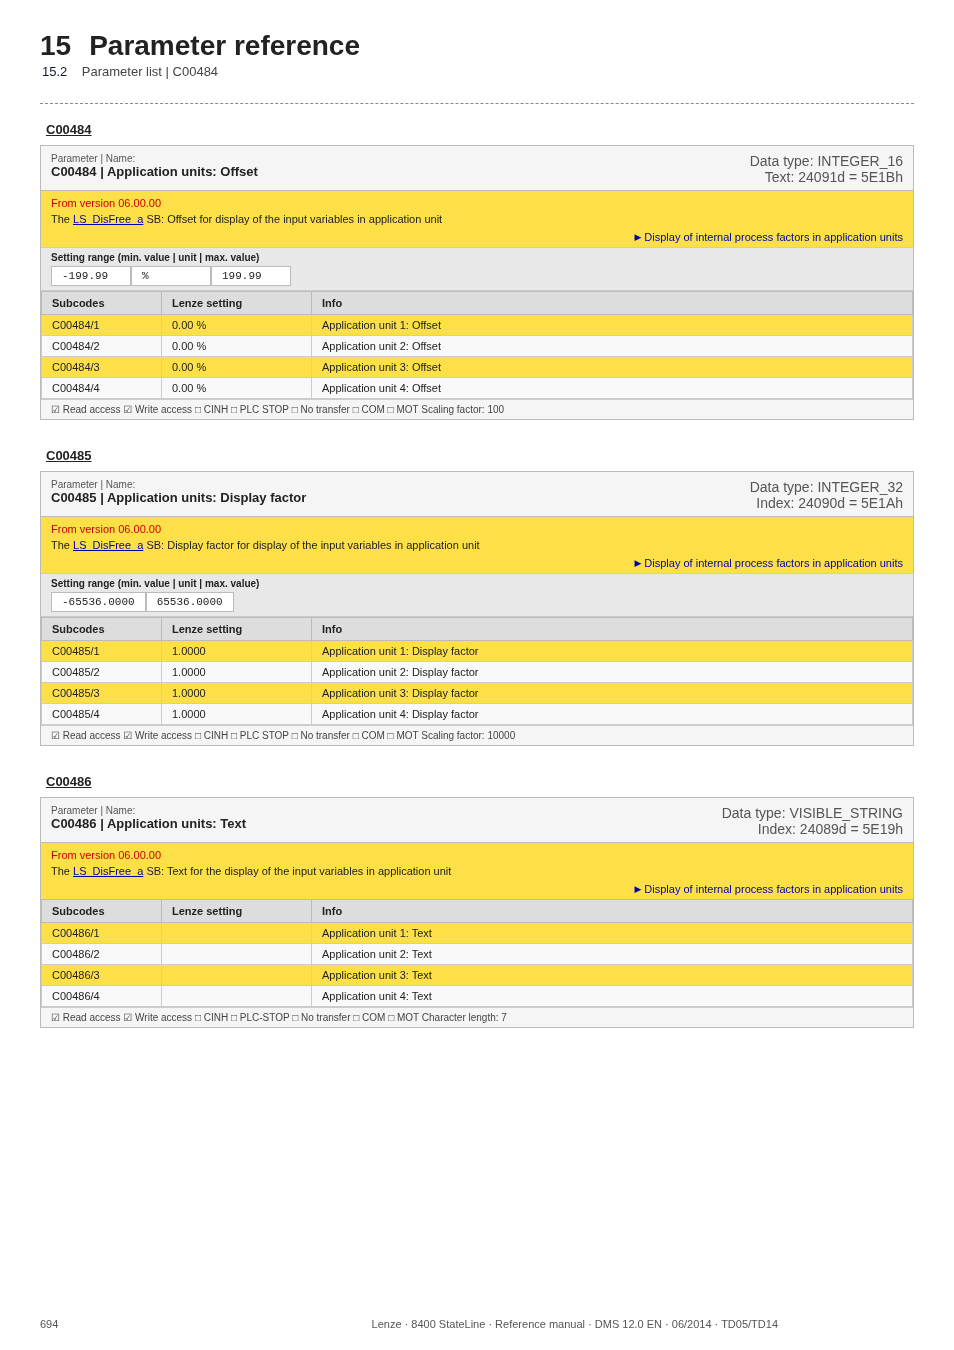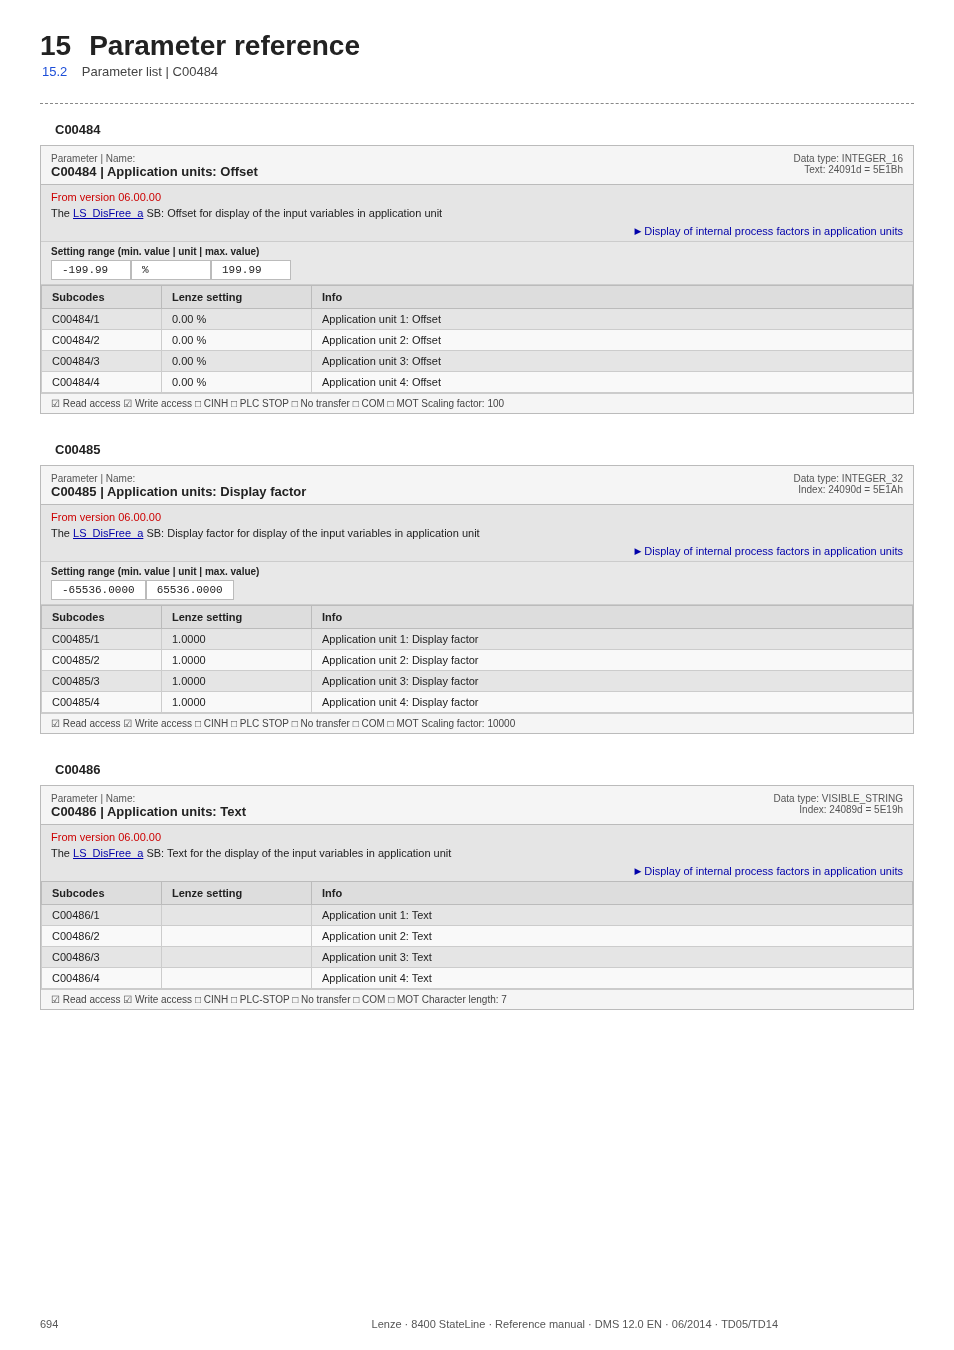--- a/index.html
+++ b/index.html
@@ -25,54 +25,55 @@
       font-size: 28px;
       font-weight: bold;
     }
     .page-subtitle {
       font-size: 13px;
       color: #444;
       margin-top: 2px;
       padding-left: 2px;
     }
     .section-num {
-      color: #1d4ed8;
+      color: #0f172a;
       font-size: 13px;
     }
     .divider-line {
       border: none;
       border-top: 1.5px dashed #888;
       margin: 14px 0 18px 0;
     }
     .section-label {
       font-weight: bold;
       font-size: 13px;
-      margin: 18px 0 8px 15px;
+      margin: 18px 0 8px 6px;
+      text-decoration: underline;
     }
     .param-block {
       border: 1px solid #bbb;
       margin-bottom: 28px;
-      background: #e5e5e5;
+      background: #fde047;
     }
     .param-header {
       display: flex;
       justify-content: space-between;
       align-items: flex-start;
       padding: 7px 10px 5px 10px;
       border-bottom: 1px solid #bbb;
       background: #f5f5f5;
     }
     .param-header-left { font-size: 11px; color: #555; }
     .param-name {
       font-size: 13px;
       font-weight: bold;
       color: #222;
     }
     .param-header-right {
-      font-size: 10px;
+      font-size: 14px;
       color: #555;
       text-align: right;
     }
     .param-version-row {
       padding: 6px 10px 2px 10px;
       font-size: 11px;
       color: #c00;
     }
     .param-desc-row {
       padding: 2px 10px 6px 10px;

